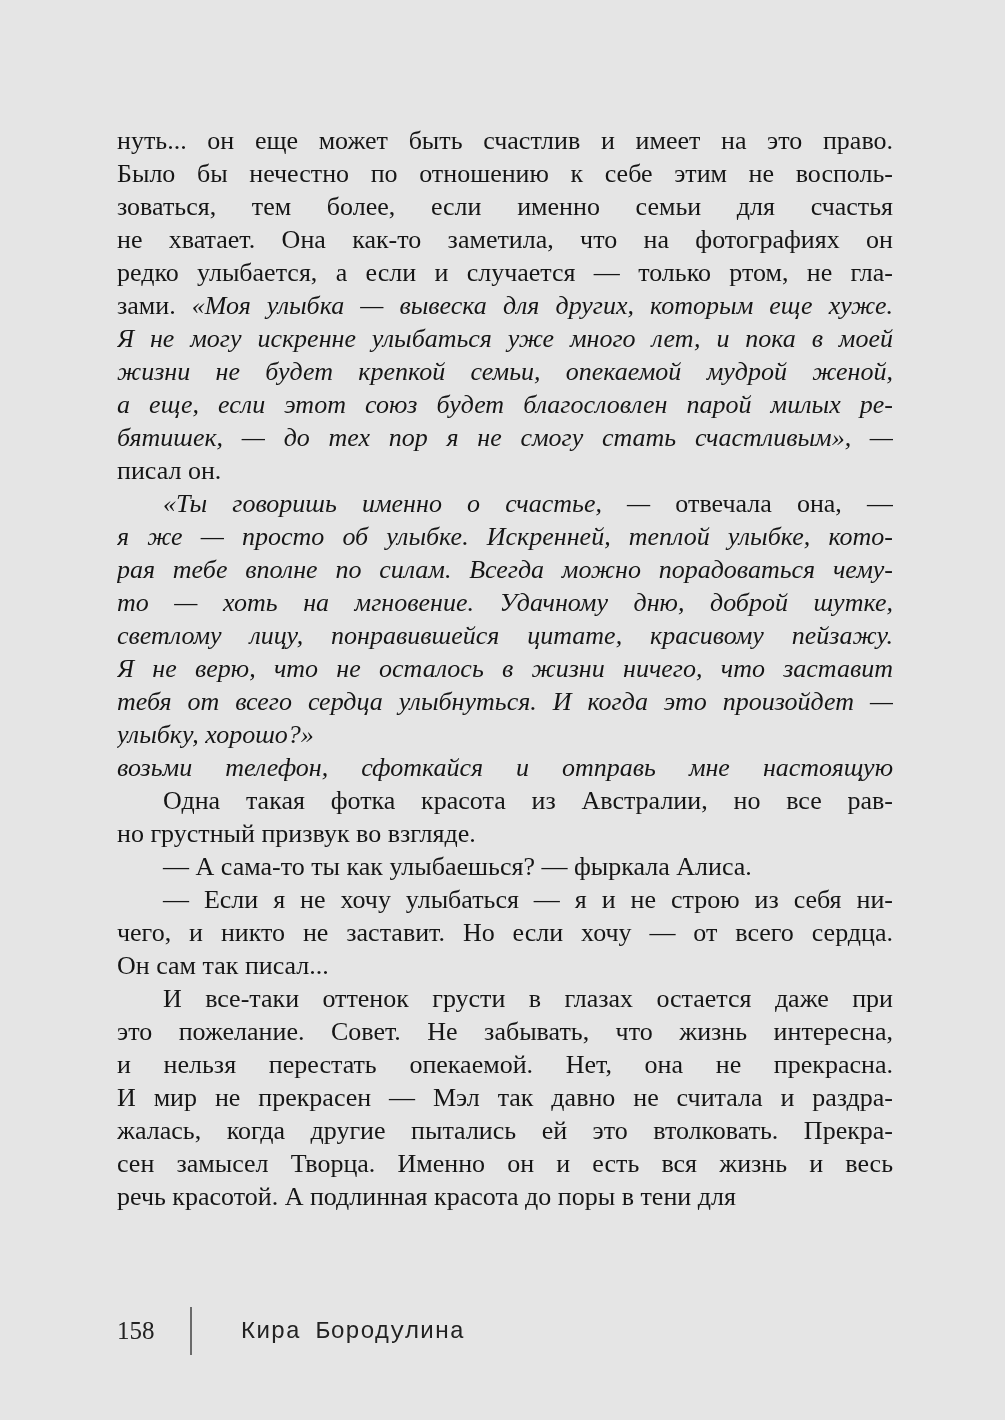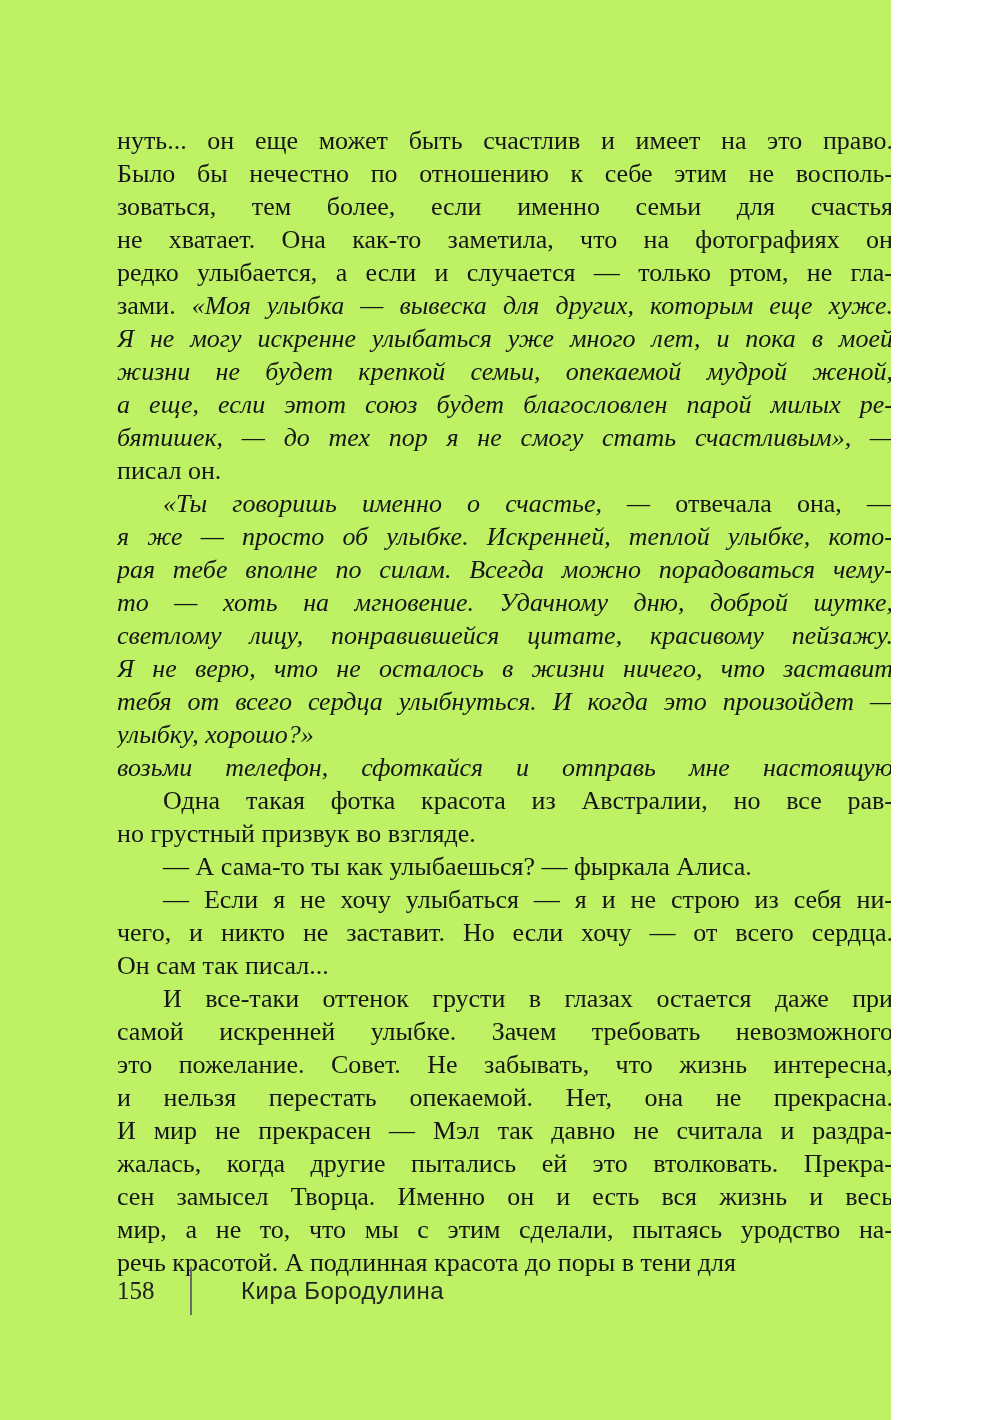--- a/index.html
+++ b/index.html
@@ -1,20 +1,20 @@
 <!DOCTYPE html>
 <html lang="ru"><head>
 <meta charset="utf-8">
 <style>
   html, body { margin: 0; padding: 0; background: #ffffff; }
   .page {
     position: relative;
-    width: 891px;
+    width: 1005px;
     height: 1420px;
-    background: #bef264;
+    background: #e5e5e5;
     color: #161616;
     font-family: "Liberation Serif", serif;
     overflow: hidden;
   }
   .text-block {
     position: absolute;
     left: 117px;
     top: 124px;
     width: 776px;
     font-size: 26px;
@@ -27,40 +27,40 @@
     height: 33px;
     overflow: hidden;
   }
   .line.last { text-align-last: left; }
   .line.indent { text-indent: 46px; }
   .italic { font-style: italic; }
   .roman { font-style: normal; }
   .footer {
     position: absolute;
     left: 117px;
-    top: 1266px;
+    top: 1306px;
     height: 50px;
     display: flex;
     align-items: center;
     color: #222222;
   }
   .footer .page-num {
     font-family: "Liberation Serif", serif;
     font-size: 25px;
     min-width: 49px;
   }
   .footer .divider {
     width: 2px;
     height: 48px;
     background: #6a6a6a;
     margin-left: 24px;
     margin-right: 49px;
   }
   .footer .author {
-    font-family: Liberation Sans, sans-serif;
+    font-family: Liberation Mono, monospace;
     font-size: 24px;
     letter-spacing: 0.5px;
   }
 </style>
 </head>
 <body>
 
 <div class="page">
   <div class="text-block">
       <div class="paragraph">
@@ -94,27 +94,25 @@
       <div class="paragraph">
         <div class="line last indent"><span class="roman">— А сама-то ты как улыбаешься? — фыркала Алиса.</span></div>
       </div>
       <div class="paragraph">
         <div class="line indent"><span class="roman">— Если я не хочу улыбаться — я и не строю из себя ни-</span></div>
         <div class="line"><span class="roman">чего, и никто не заставит. Но если хочу — от всего сердца.</span></div>
         <div class="line last"><span class="roman">Он сам так писал...</span></div>
       </div>
       <div class="paragraph">
         <div class="line indent"><span class="roman">И все-таки оттенок грусти в глазах остается даже при</span></div>
-        <div class="line"><span class="roman">самой искренней улыбке. Зачем требовать невозможного</span></div>
         <div class="line"><span class="roman">это пожелание. Совет. Не забывать, что жизнь интересна,</span></div>
         <div class="line"><span class="roman">и нельзя перестать опекаемой. Нет, она не прекрасна.</span></div>
         <div class="line"><span class="roman">И мир не прекрасен — Мэл так давно не считала и раздра-</span></div>
         <div class="line"><span class="roman">жалась, когда другие пытались ей это втолковать. Прекра-</span></div>
         <div class="line"><span class="roman">сен замысел Творца. Именно он и есть вся жизнь и весь</span></div>
-        <div class="line"><span class="roman">мир, а не то, что мы с этим сделали, пытаясь уродство на-</span></div>
         <div class="line last"><span class="roman">речь красотой. А подлинная красота до поры в тени для</span></div>
       </div>
     </div>
   <div class="footer">
     <span class="page-num">158</span>
     <span class="divider"></span>
     <span class="author">Кира Бородулина</span>
   </div>
 </div>
 

